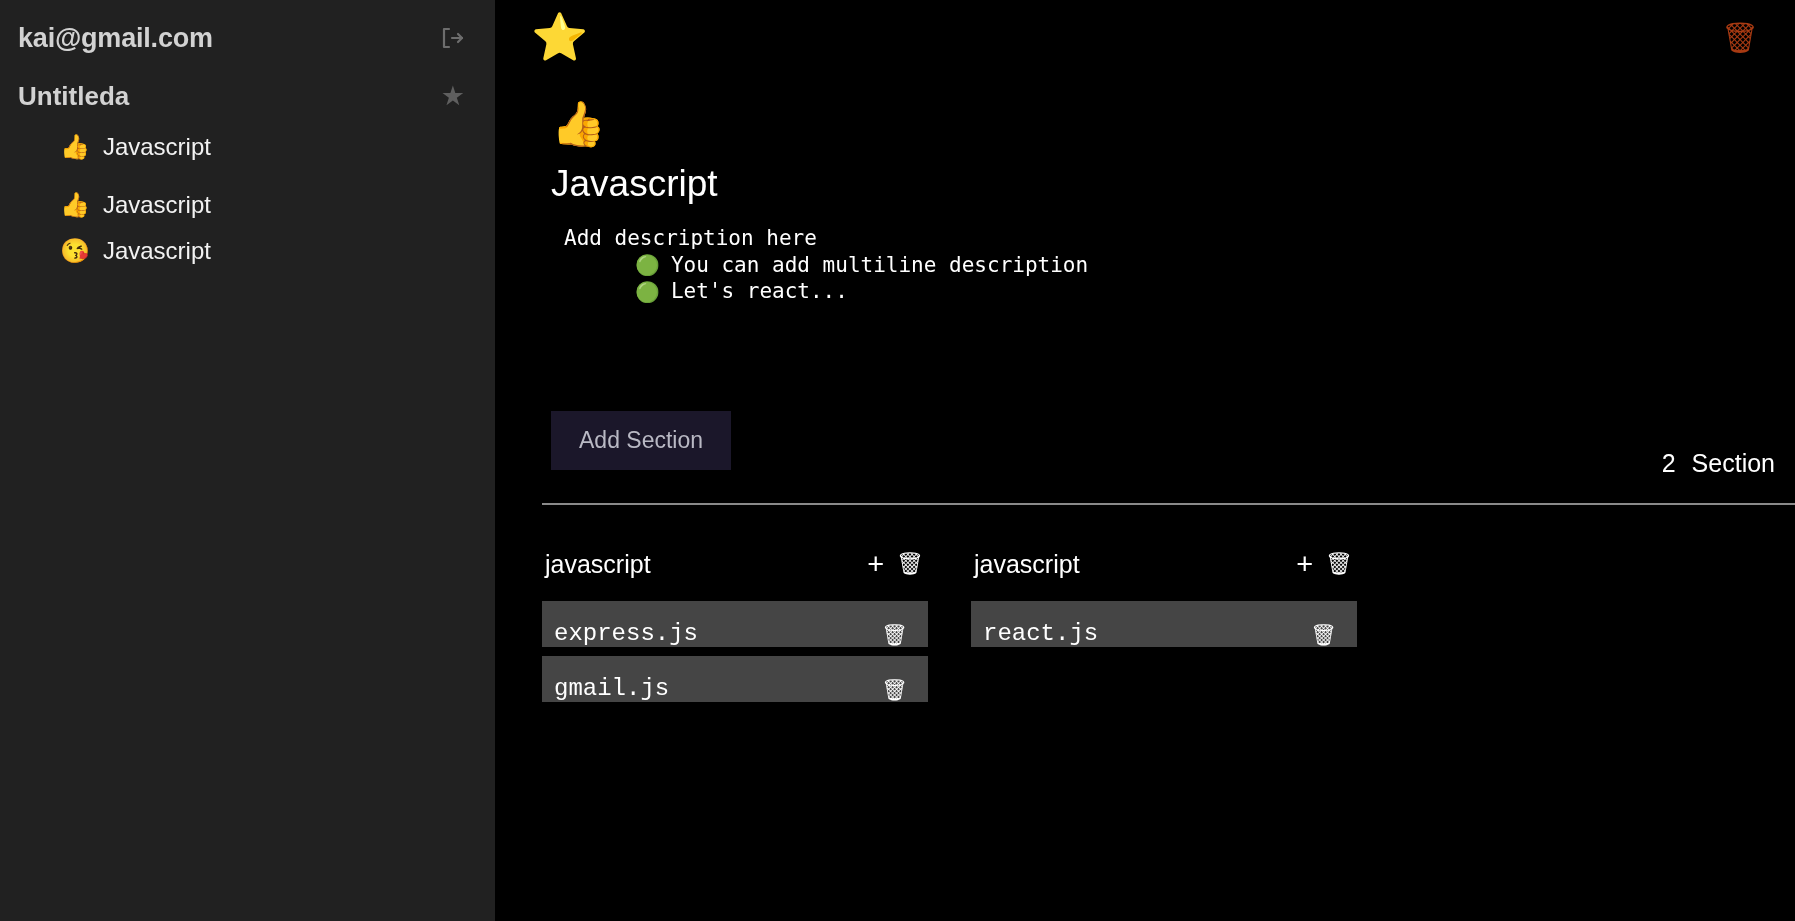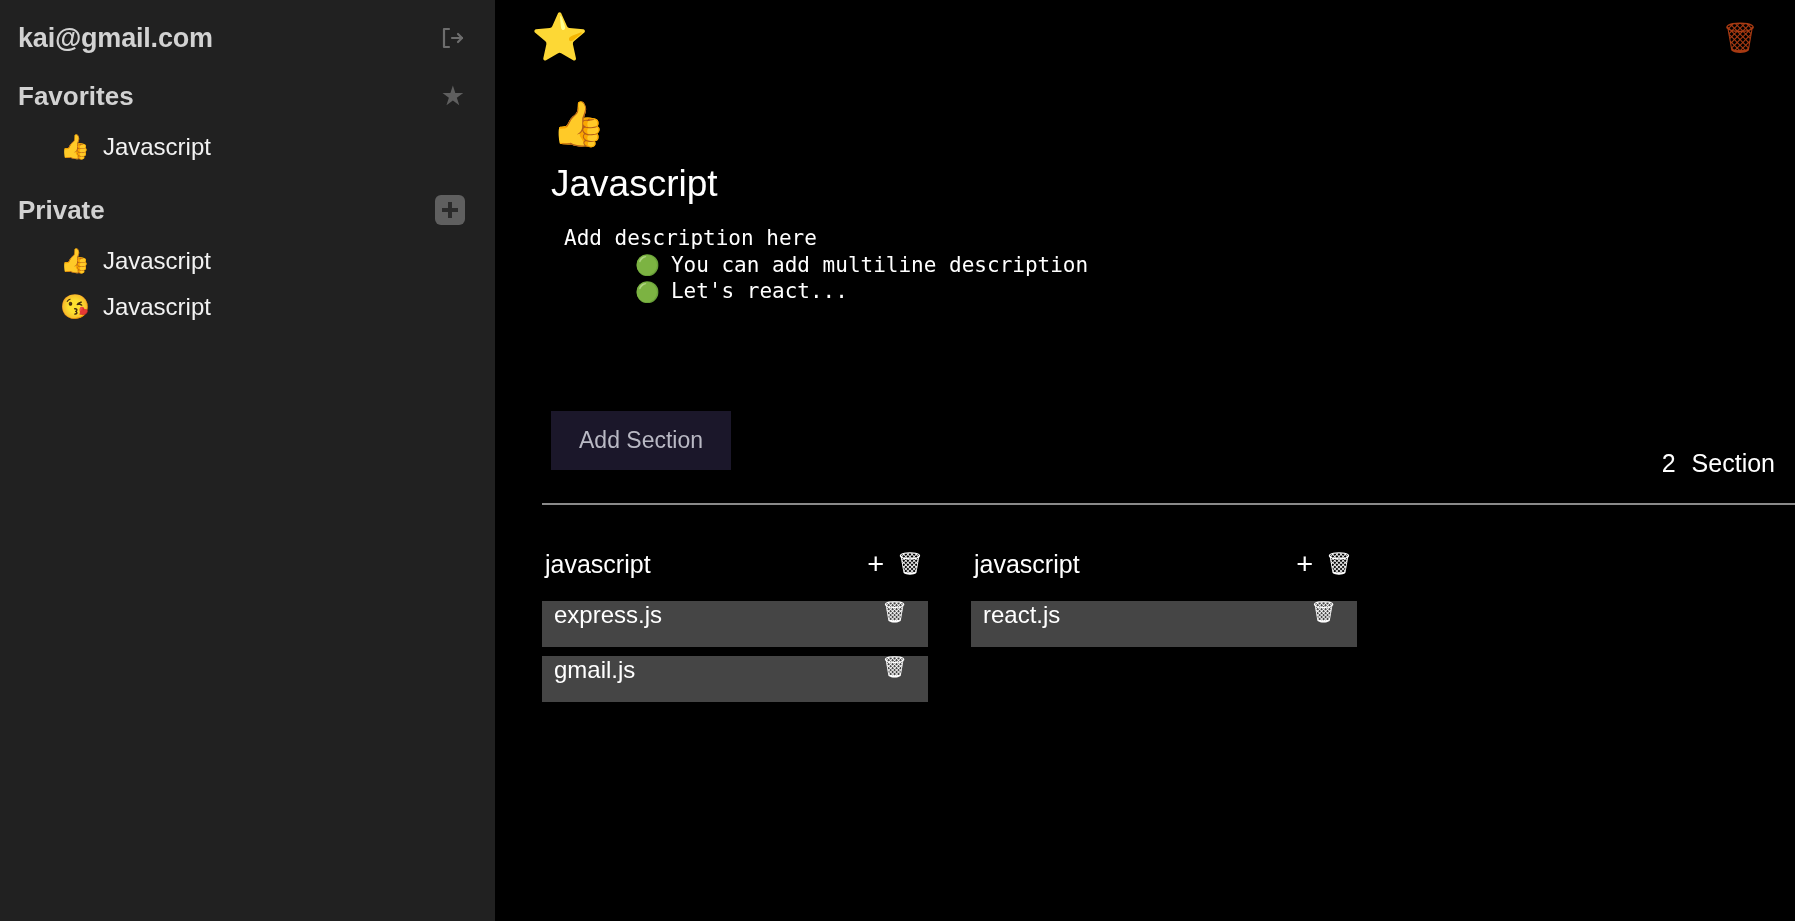--- a/index.html
+++ b/index.html
@@ -235,26 +235,27 @@
     font-size: 22px;
     line-height: 1;
     cursor: pointer;
     padding-right: 4px;
     filter: grayscale(1) brightness(3);
   }
   .task-list { margin: 16px 0 0 0; padding: 0; list-style: none; }
   .task-item {
     background: #454545;
     display: flex;
-    align-items: flex-start;
+    align-items: flex-end;
     justify-content: space-between;
     height: 46px;
     padding: 0 20px 0 12px;
     margin-bottom: 9px;
     cursor: pointer;
+    font-family: Liberation Mono, monospace;
   }
   .task-label { font-size: 24px; color: #ffffff; }
   .task-del {
     font-size: 21px;
     line-height: 1;
     cursor: pointer;
     filter: grayscale(1) brightness(3);
   }
 </style>
 </head>
@@ -269,39 +270,33 @@
       <button class="icon-btn logout-icon" aria-label="logout">
         <svg width="26" height="26" viewBox="0 0 26 26" fill="none" stroke="#6d6d6d" stroke-width="2.2" stroke-linecap="round" stroke-linejoin="round">
           <path d="M10 4 H5 V22 H10"></path>
           <path d="M13 13 H23"></path>
           <path d="M19 9 L23 13 L19 17"></path>
         </svg>
       </button>
     </div>
 
     <div class="sb-row sb-heading">
-      <span class="sb-heading-label">Favorites</span>
+      <span class="sb-heading-label">Untitleda</span>
       <span class="star-gray">★</span>
     </div>
 
     <ul class="sb-list">
       <li class="sb-item">
         <span class="sb-item-emoji">👍</span>
         <span>Javascript</span>
       </li>
     </ul>
 
     <div class="sb-gap-1"></div>
 
-    <div class="sb-row sb-heading">
-      <span class="sb-heading-label">Private</span>
-      <span class="icon-btn">
-        <span class="plus-box"></span>
-      </span>
-    </div>
 
     <ul class="sb-list">
       <li class="sb-item">
         <span class="sb-item-emoji">👍</span>
         <span>Javascript</span>
       </li>
       <li class="sb-item">
         <span class="sb-item-emoji">😘</span>
         <span>Javascript</span>
       </li>

